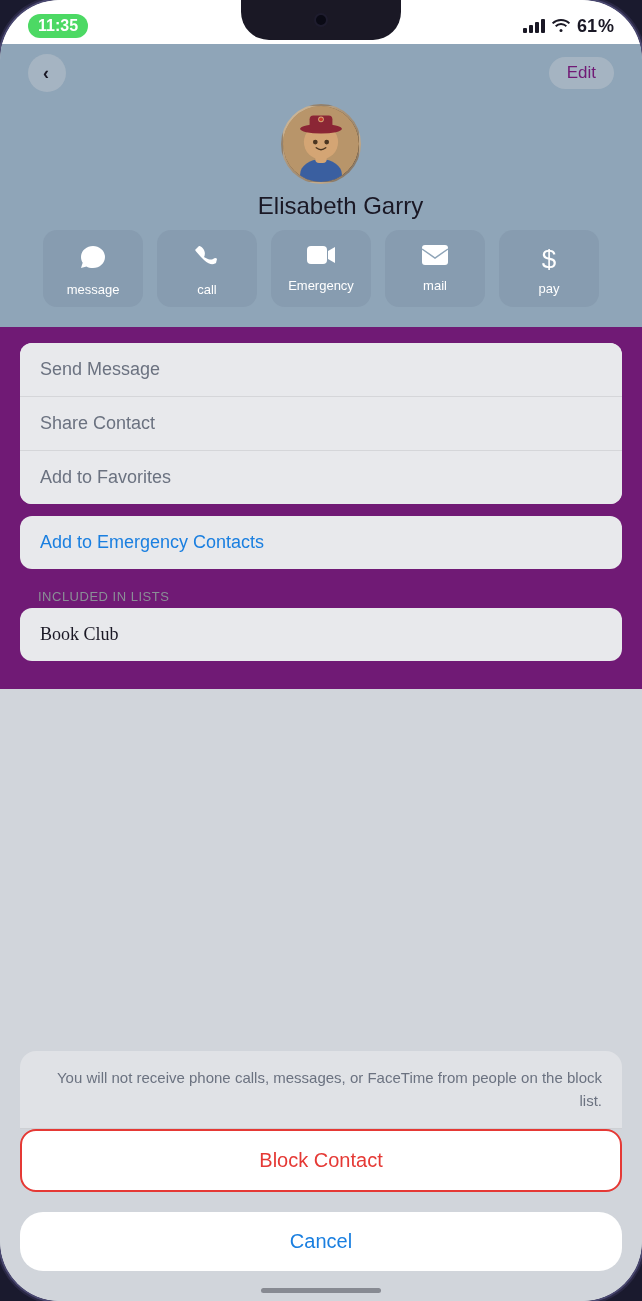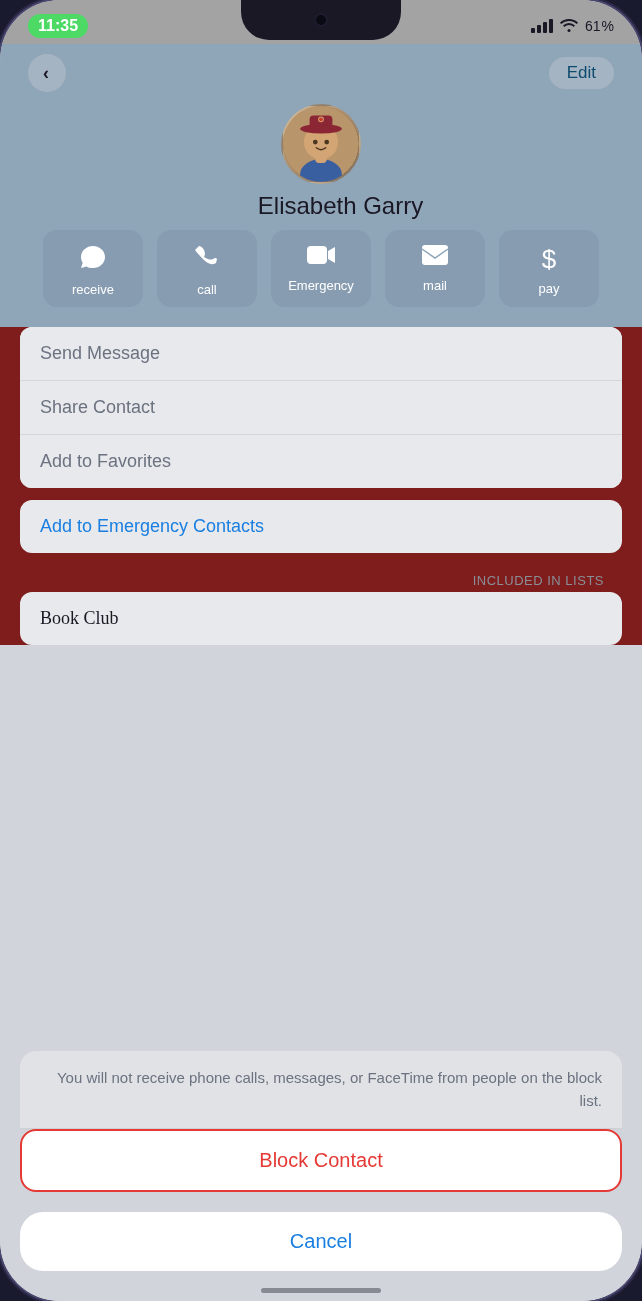--- a/index.html
+++ b/index.html
@@ -109,22 +109,22 @@
 
     .wifi-icon {
       font-size: 16px;
       color: #1a1825;
     }
 
     .battery-icon {
       display: flex;
       align-items: center;
       gap: 1px;
-      font-size: 14px;
-      font-weight: 400;
+      font-size: 18px;
+      font-weight: 700;
       color: #1a1825;
     }
 
     
     .contact-header {
       background: #8fa5b8;
       padding: 10px 28px 20px;
       display: flex;
       flex-direction: column;
       align-items: center;
@@ -154,21 +154,21 @@
       color: #1a1825;
       font-size: 18px;
       font-weight: 600;
       margin-left: -2px;
     }
 
     .edit-button {
       background: rgba(180,190,200,0.6);
       border-radius: 16px;
       padding: 6px 18px;
-      color: #0c4a6e;
+      color: #701a75;
       font-size: 17px;
       font-weight: 500;
       cursor: pointer;
     }
 
     .contact-avatar {
       width: 80px;
       height: 80px;
       border-radius: 50%;
       overflow: hidden;
@@ -217,23 +217,23 @@
     }
 
     .action-btn-label {
       color: white;
       font-size: 13px;
       font-weight: 400;
     }
 
     
     .content-area {
-      background: #7f1d1d;
+      background: #701a75;
       flex: 1;
-      padding: 0 0;
+      padding: 16px 0;
     }
 
     .section-group {
       background: #e8e9ec;
       border-radius: 12px;
       margin: 0 20px 12px;
       overflow: hidden;
     }
 
     .list-item {
@@ -337,21 +337,21 @@
 
 <div class="phone-frame">
   <div class="phone-screen">
 
     <div class="notch">
       <div class="notch-camera"></div>
     </div>
 
     <div class="orange-dot"></div>
 
-    <div class="status-bar" style="background:#a3a3a3;gap:32px;">
+    <div class="status-bar" style="background:#ffffff;gap:32px;">
       <span class="status-time">11:35</span>
       <div class="status-icons">
         <div class="signal-bars">
           <div class="signal-bar" style="height:5px;"></div>
           <div class="signal-bar" style="height:8px;"></div>
           <div class="signal-bar" style="height:11px;"></div>
           <div class="signal-bar" style="height:14px;"></div>
         </div>
         <span class="wifi-icon">
           <svg width="20" height="16" viewBox="0 0 20 16">
@@ -402,21 +402,21 @@
 
       <div class="contact-name">Elisabeth Garry</div>
 
       <div class="action-buttons">
         <div class="action-btn">
           <span class="action-btn-icon">
             <svg width="28" height="26" viewBox="0 0 28 26" fill="none">
               <path d="M14 2C7.4 2 2 6.9 2 13c0 2.1.6 4.1 1.7 5.8L2 24l5.5-1.6C9 23.4 11.4 24 14 24c6.6 0 12-4.9 12-11S20.6 2 14 2z" fill="white"></path>
             </svg>
           </span>
-          <span class="action-btn-label">receive</span>
+          <span class="action-btn-label">message</span>
         </div>
         <div class="action-btn">
           <span class="action-btn-icon">
             <svg width="26" height="26" viewBox="0 0 26 26" fill="none">
               <path d="M5 2C5 2 8 2 10 6s0 7 0 7 6 4 9 2 4 0 4 0l-1 4s-5 4-12-3S1 6 1 6l4-4z" fill="white"></path>
             </svg>
           </span>
           <span class="action-btn-label">call</span>
         </div>
         <div class="action-btn">
@@ -459,21 +459,21 @@
       </div>
 
       <div class="section-group">
         <div class="list-item blue">
           <span>Add to Emergency Contacts</span>
         </div>
       </div>
 
 
 
-      <div class="section-label" style="margin-top:8px;text-align:right;">INCLUDED IN LISTS</div>
+      <div class="section-label" style="margin-top:8px;">INCLUDED IN LISTS</div>
 
       <div class="section-group">
         <div class="list-item" style="color:#1a1825;font-family:Liberation Serif, serif;">
           <span>Book Club</span>
         </div>
       </div>
 
     </div>
 
     <div class="action-sheet">

